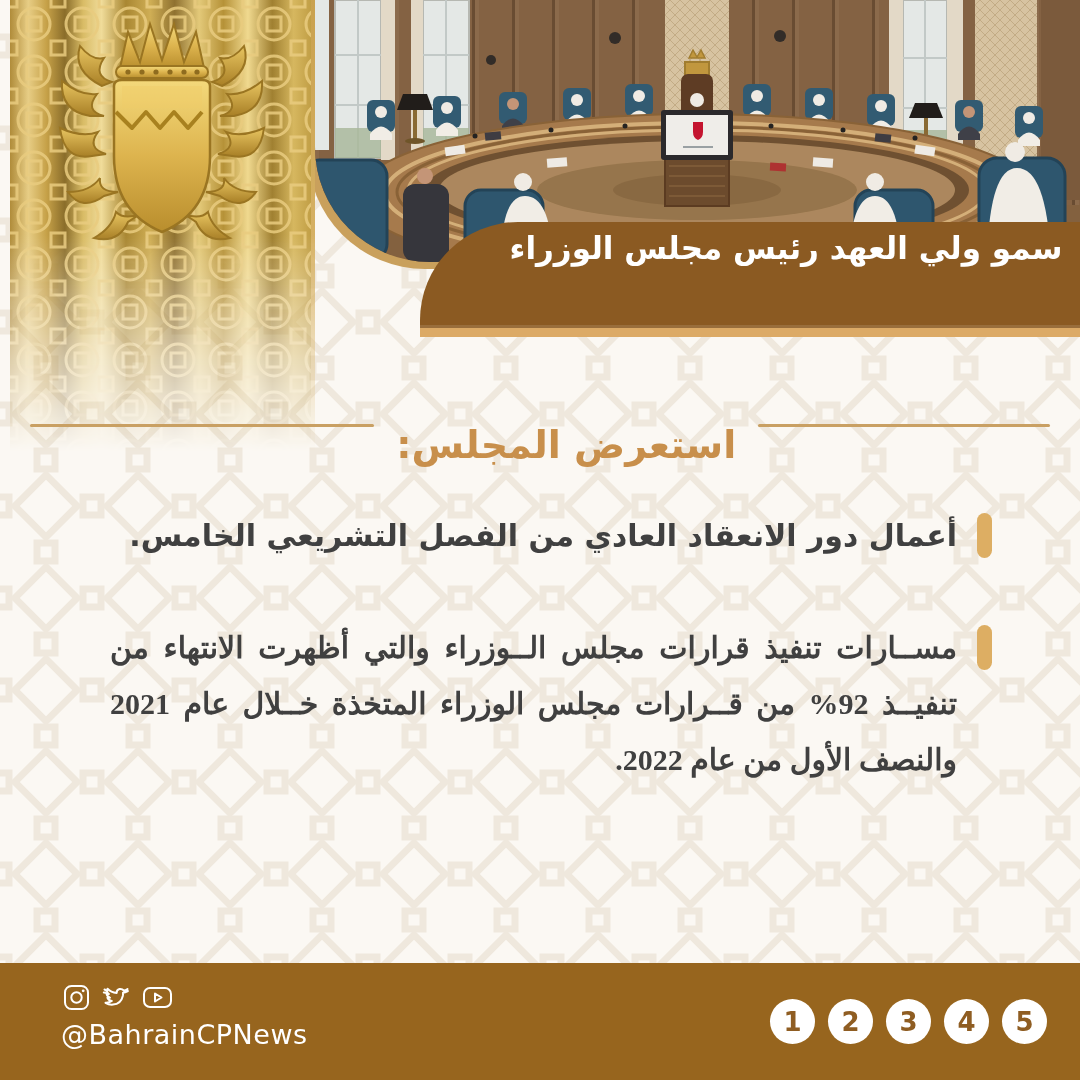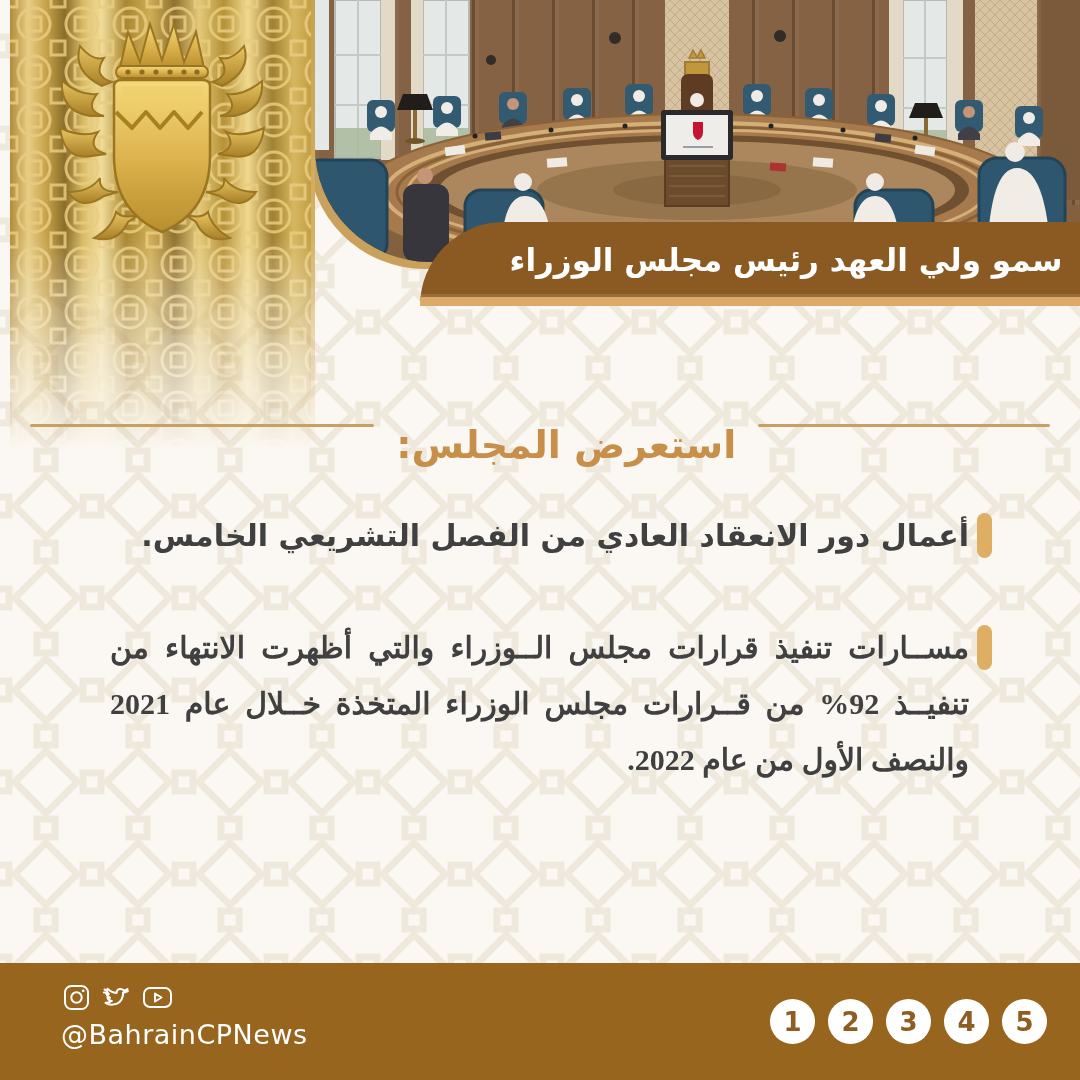--- a/index.html
+++ b/index.html
@@ -26,44 +26,44 @@
   
   .photo{
     position:absolute;left:315px;top:0;width:765px;height:262px;z-index:1;
     border-bottom-left-radius:115px;overflow:hidden;
     box-shadow:-5px 5px 0 2px #C9A05C;
     background:#83613F;
   }
   .photo svg{display:block;}
   
   .banner{
-    position:absolute;left:420px;right:0;top:222px;height:84px;z-index:3;
+    position:absolute;left:420px;right:0;top:222px;height:115px;z-index:3;
     background:#8B5A22;border-top-left-radius:98px;
     border-bottom:9px solid #DCAA66;
     box-shadow:inset 0 -3px 0 rgba(255,255,255,.12);
-    display:flex;flex-direction:column;justify-content:center;
+    display:flex;flex-direction:row;justify-content:center;
     padding:4px 14px 2px 86px;box-sizing:border-box;
   }
   .banner .cap{direction:rtl;text-align:center;color:#ffffff;font-weight:bold;
     font-size:31px;line-height:45px;white-space:nowrap;}
   
   .heading-row{
     position:absolute;left:30px;right:30px;top:399px;height:52px;z-index:2;
     display:flex;align-items:center;direction:ltr;
   }
   .heading-row .rule{height:3px;background:#C9A063;border-radius:2px;}
   .heading-row .rule.a{flex:1.18;margin-right:22px;}
   .heading-row .rule.b{flex:1;margin-left:22px;}
   .heading-row .title{
     color:#C88F4B;font-weight:bold;font-size:38px;direction:rtl;white-space:nowrap;margin-top:40px;
   }
   
   .bullet{
     position:absolute;right:88px;left:110px;z-index:2;
-    direction:rtl;display:flex;align-items:flex-start;gap:8px;
+    direction:rtl;display:flex;align-items:flex-start;gap:20px;
   }
   .bullet .bar{flex:0 0 15px;height:45px;border-radius:9px;background:#DDAE63;margin-top:5px;}
   .bullet .txt{
     color:#404040;font-weight:bold;font-size:30px;line-height:56px;
     text-align:justify;text-align-last:right;
   }
   .bullet.b1{top:508px;}
   .bullet.b2{top:620px;font-family:Liberation Serif, serif;}
   
   .footer{

